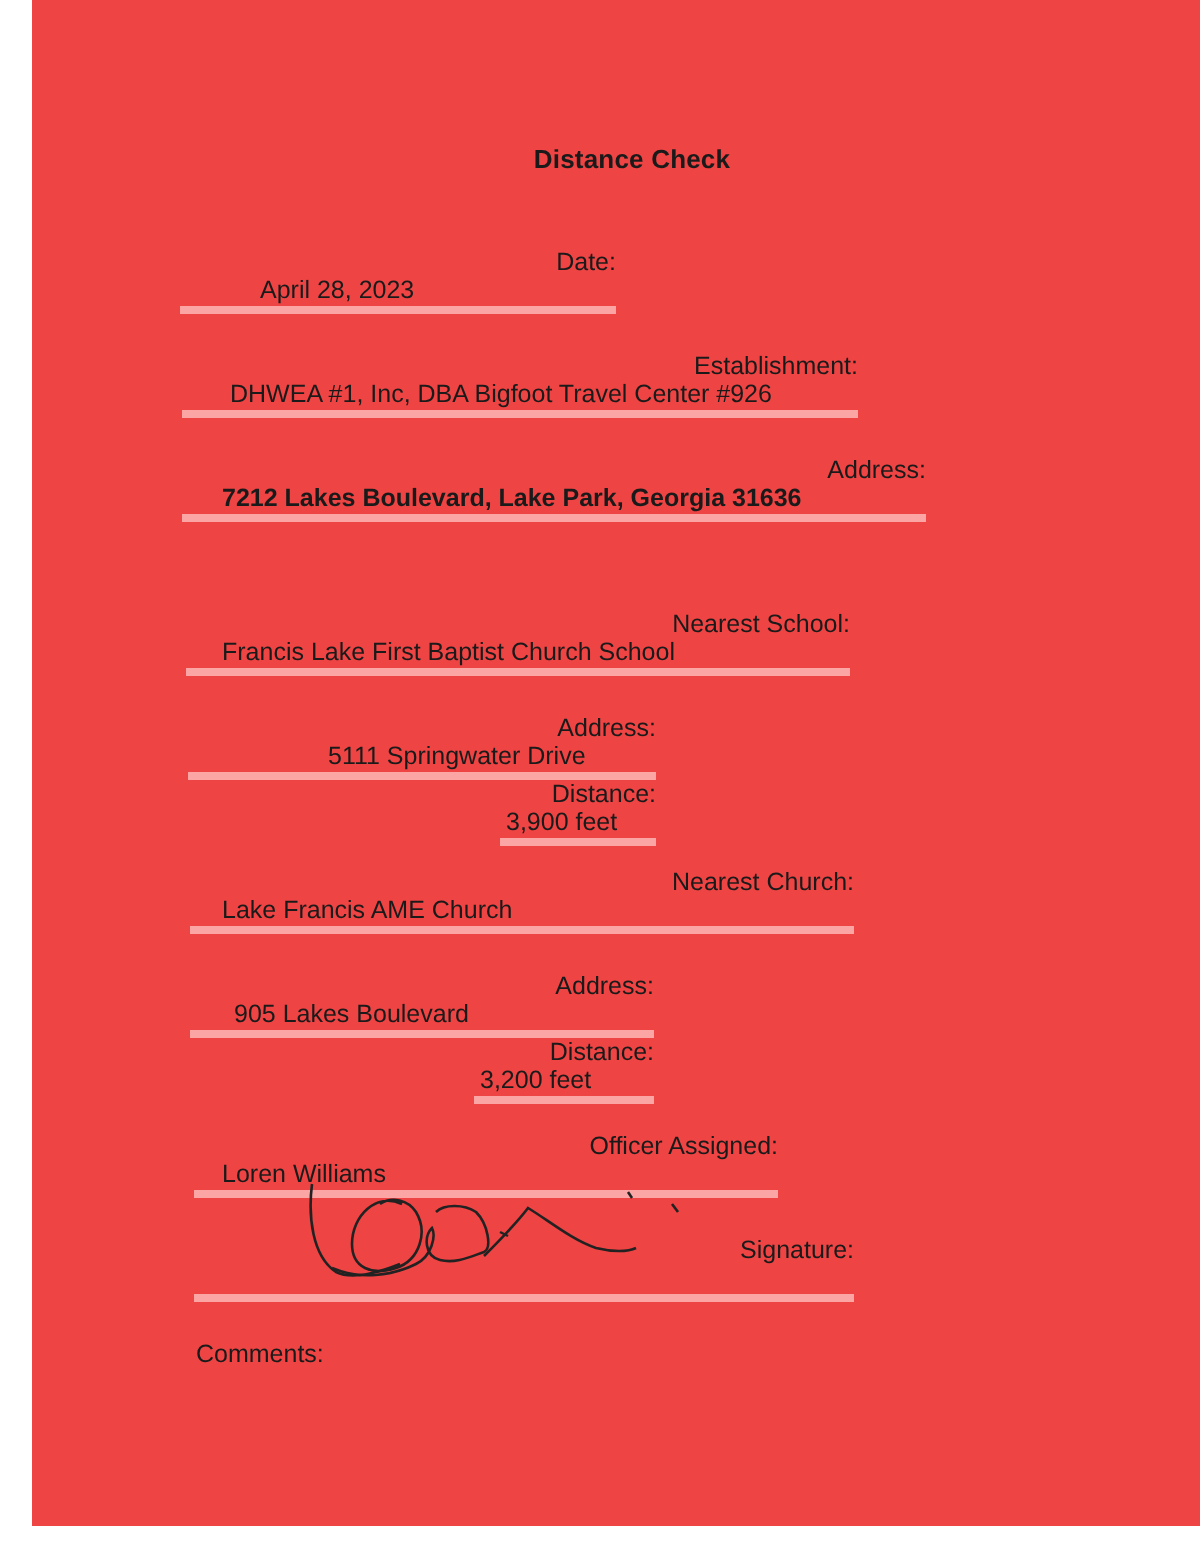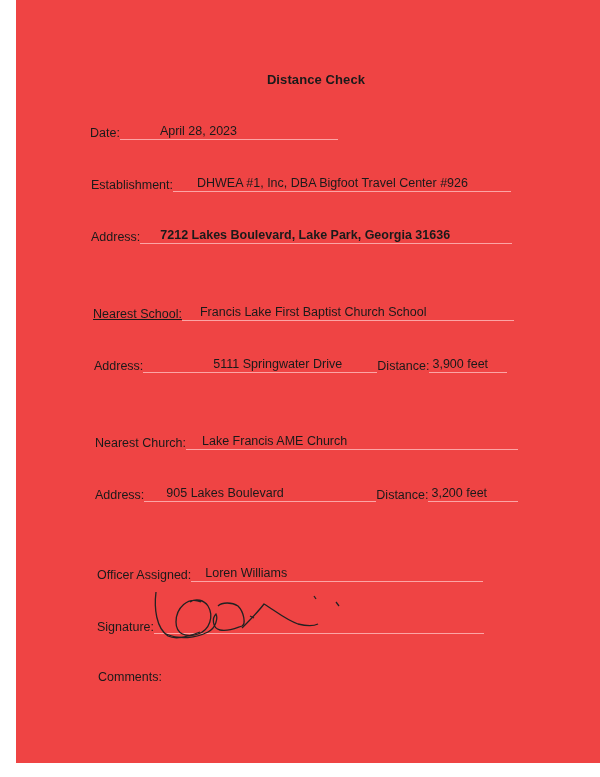--- a/index.html
+++ b/index.html
@@ -1,23 +1,23 @@
 <!DOCTYPE html>
 <html><head>
   <meta charset="utf-8">
   <style>
     html, body { margin: 0; padding: 0; background: #ffffff; }
     body { width: 600px; height: 777px; position: relative; overflow: hidden;
            font-family: "Liberation Sans", "DejaVu Sans", sans-serif; color: #1a1a1a; }
     .page { position: absolute; left: 16px; top: 0; width: 600px; height: 763px; background: #ef4444; }
     .title { position: absolute; left: 0; width: 600px; top: 72px; text-align: center;
              font-size: 13px; font-weight: bold; letter-spacing: 0.1px; }
-    .row { position: absolute; font-size: 12.5px; white-space: nowrap; display: flex; align-items: flex-end; }
+    .row { position: absolute; font-size: 12.5px; white-space: nowrap; display: flex; align-items: flex-end; flex-direction: column; }
     .label { display: inline-block; }
-    .line { display: inline-block; border-bottom: 1px solid #fca5a5; height: 15px; position: relative; }
+    .line { display: inline-block; border-bottom: 4px solid #fca5a5; height: 15px; position: relative; }
     .val { position: absolute; bottom: 1px; white-space: nowrap; }
     .sig-svg { position: absolute; left: 130px; top: 588px; }
   </style>
 </head>
 <body>
 
 <div class="page">
 
   <div class="title">Distance Check</div>
 
@@ -35,21 +35,21 @@
     </span>
   </div>
 
   <div class="row" style="left:75px; top:228px;">
     <span class="label">Address:</span>
     <span class="line" style="width:372px;">
       <span class="val" style="left:20px;font-weight:bold;">7212 Lakes Boulevard, Lake Park, Georgia 31636</span>
     </span>
   </div>
 
-  <div class="row" style="left:77px; top:305px;text-decoration:underline;">
+  <div class="row" style="left:77px; top:305px;">
     <span class="label">Nearest School:</span>
     <span class="line" style="width:332px;">
       <span class="val" style="left:18px;text-align:center;">Francis Lake First Baptist Church School</span>
     </span>
   </div>
 
   <div class="row" style="left:78px; top:357px;">
     <span class="label">Address:</span>
     <span class="line" style="width:234px;">
       <span class="val" style="left:22px;margin-left:48px;">5111 Springwater Drive</span>

